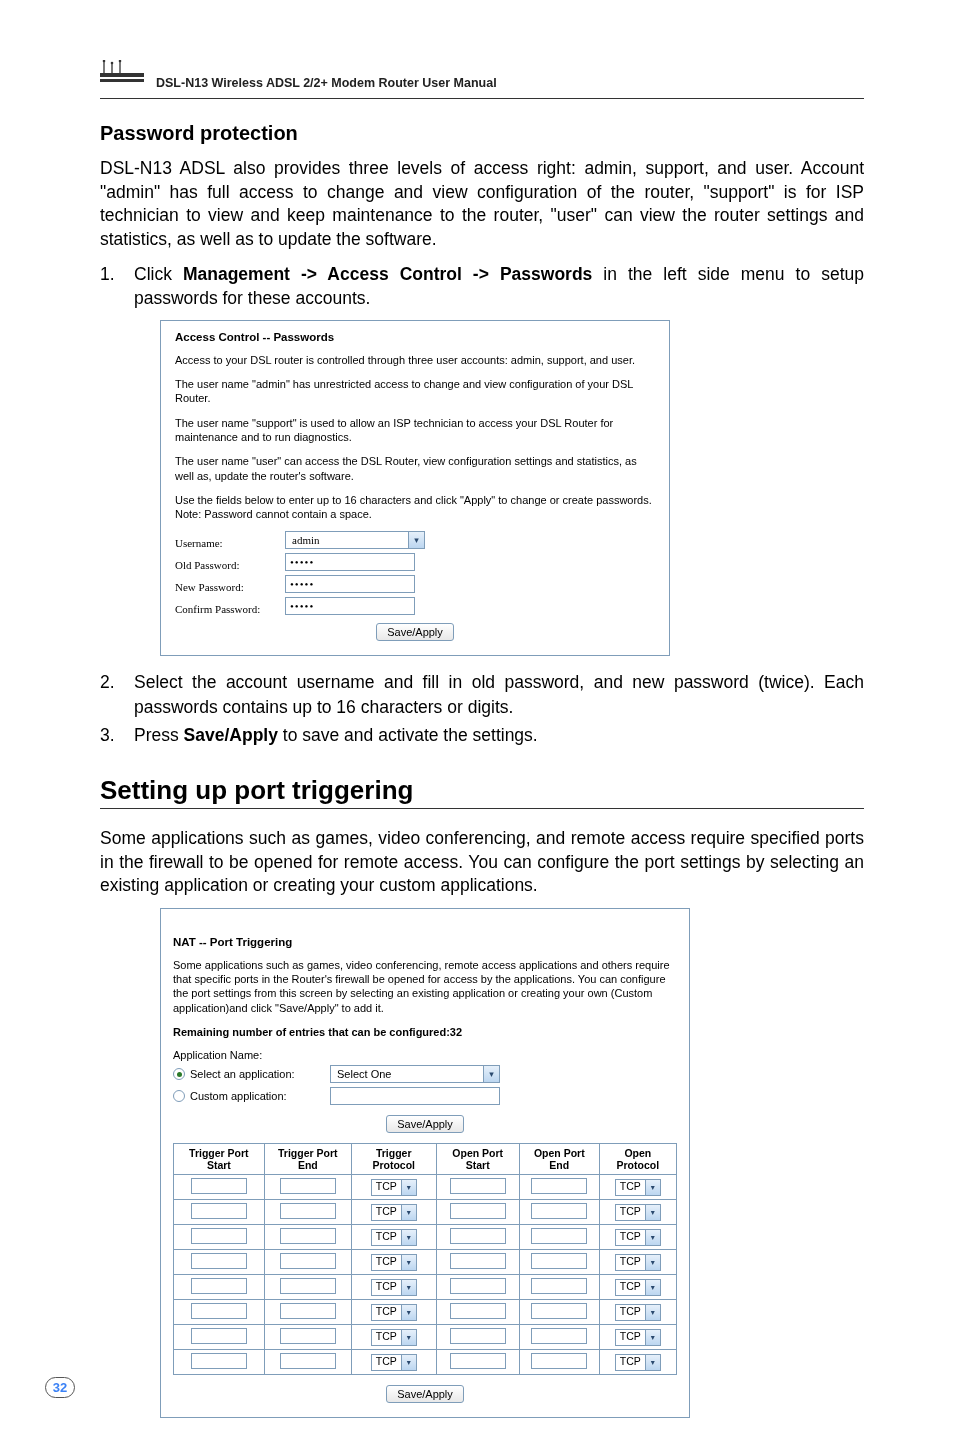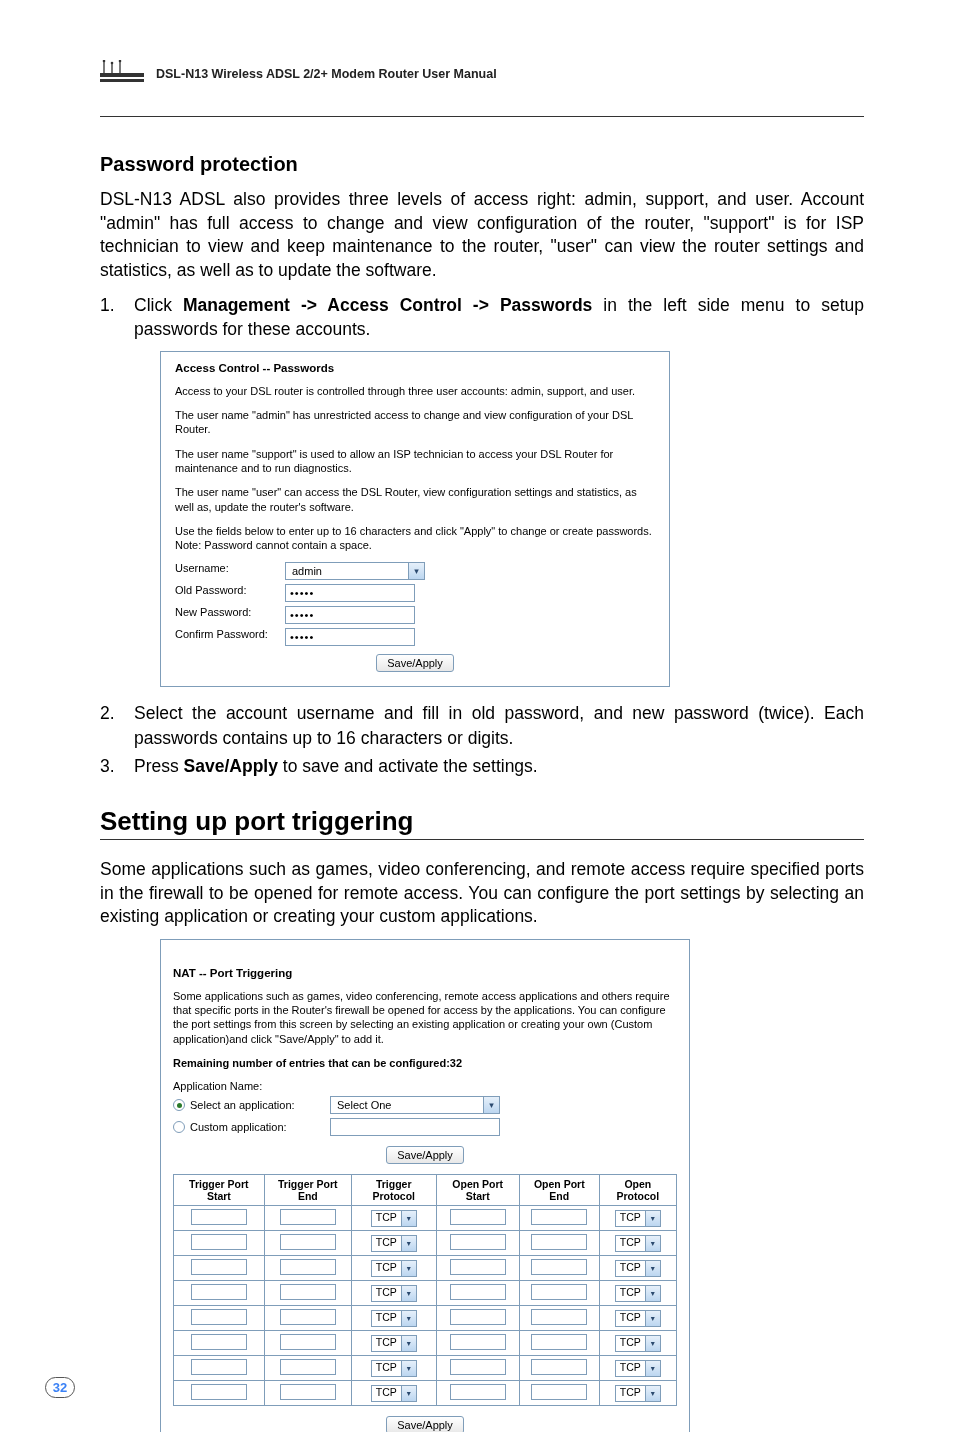--- a/index.html
+++ b/index.html
@@ -1,32 +1,32 @@
 <!DOCTYPE html>
 <html><head>
   <meta charset="utf-8">
   <style>
     * { margin: 0; padding: 0; box-sizing: border-box; }
     body { width: 954px; height: 1432px; background: #fff; font-family: Arial, Helvetica, sans-serif; color: #000; position: relative; }
     .page { padding: 60px 90px 30px 100px; }
-    .header-line { display: flex; align-items: center; border-bottom: 1.5px solid #333; padding-bottom: 24px; margin-bottom: 36px; }
+    .header-line { display: flex; align-items: flex-end; border-bottom: 1.5px solid #333; padding-bottom: 6px; margin-bottom: 23px; }
     .router-icon { margin-right: 10px; }
     .manual-title { font-size: 12.5px; font-weight: bold; color: #222; position: relative; top: -2px; }
     h3.section-title { font-size: 20px; font-weight: bold; margin-bottom: 12px; }
     p.body { font-size: 17.5px; line-height: 1.35; text-align: justify; margin-bottom: 10px; }
     ol.steps { list-style: none; margin-bottom: 8px; }
     ol.steps li { display: flex; font-size: 17.5px; line-height: 1.38; text-align: justify; margin-bottom: 4px; }
     ol.steps li .num { width: 34px; flex-shrink: 0; }
     ol.steps li .txt { flex: 1; text-align: justify; }
     .screenshot-wrap { margin: 10px 0 14px 60px; }
     .screenshot { border: 1px solid #7f9db9; background: #fff; font-family: Arial, sans-serif; font-size: 11px; color: #000; }
     .shot1 { width: 510px; padding: 10px 14px 14px; }
     .shot-h { font-weight: bold; font-size: 11.5px; margin-bottom: 10px; }
     .shot-p { font-size: 11px; margin-bottom: 10px; line-height: 1.3; }
-    .form-row { display: flex; align-items: flex-start; margin-bottom: 4px; }
+    .form-row { display: flex; align-items: flex-end; margin-bottom: 4px; font-family: Liberation Serif, serif; }
     .form-label { width: 110px; font-size: 11px; }
     .fake-select { border: 1px solid #7f9db9; height: 18px; display: inline-flex; align-items: center; background: #fff; }
     .fake-select .sel-val { padding: 0 6px; font-size: 11px; }
     .fake-select .sel-btn { width: 16px; height: 16px; border-left: 1px solid #7f9db9; background: linear-gradient(#e6f0fa, #bcd6f0); display:flex; align-items:center; justify-content:center; font-size:9px; color:#2b4a6f; }
     .fake-input { border: 1px solid #7f9db9; height: 18px; width: 130px; display:inline-flex; align-items:center; padding:0 4px; font-size:11px; letter-spacing:1px; }
     .fake-btn { display:inline-block; border:1px solid #7f9db9; border-radius:3px; padding:2px 10px; font-size:11px; background: linear-gradient(#fff, #e8e8e8); }
     .center-row { text-align:center; margin-top:8px; }
     h2.big-title { font-size: 26px; font-weight: bold; margin-top: 28px; margin-bottom: 2px; }
     .big-hr { border: none; border-top: 1.5px solid #333; margin-bottom: 18px; }
     .shot2 { width: 530px; padding: 27px 12px 14px; }

